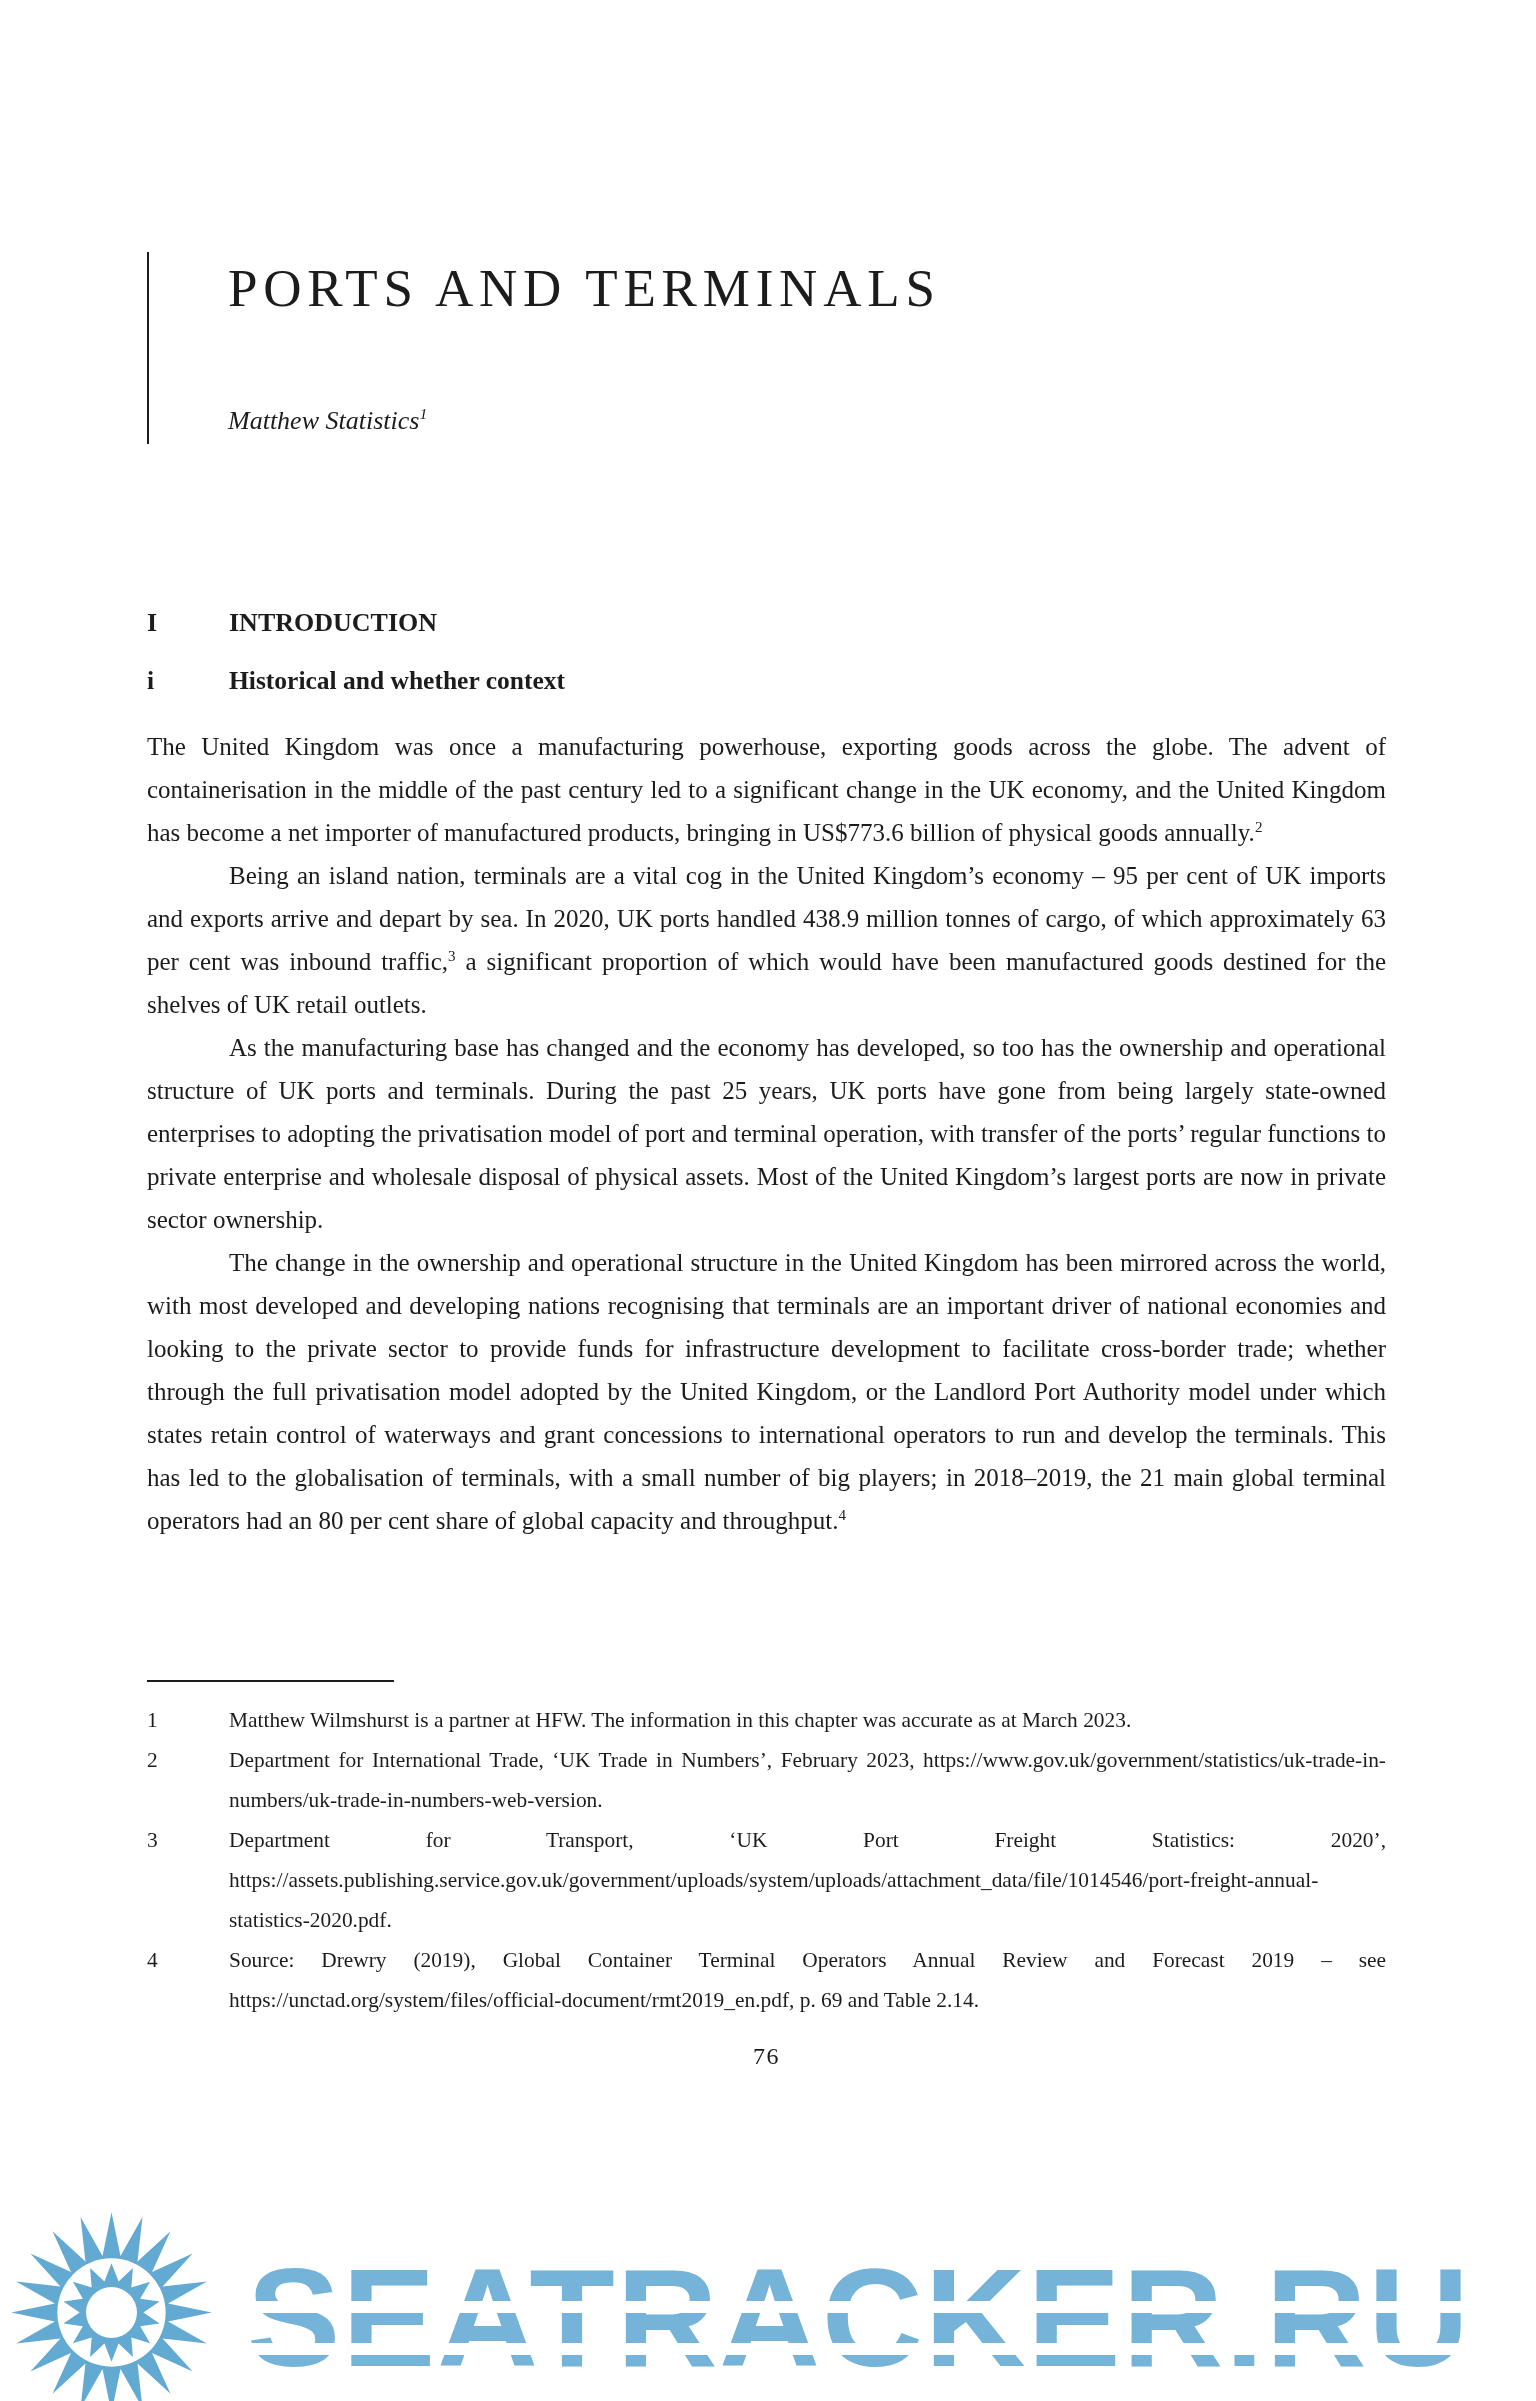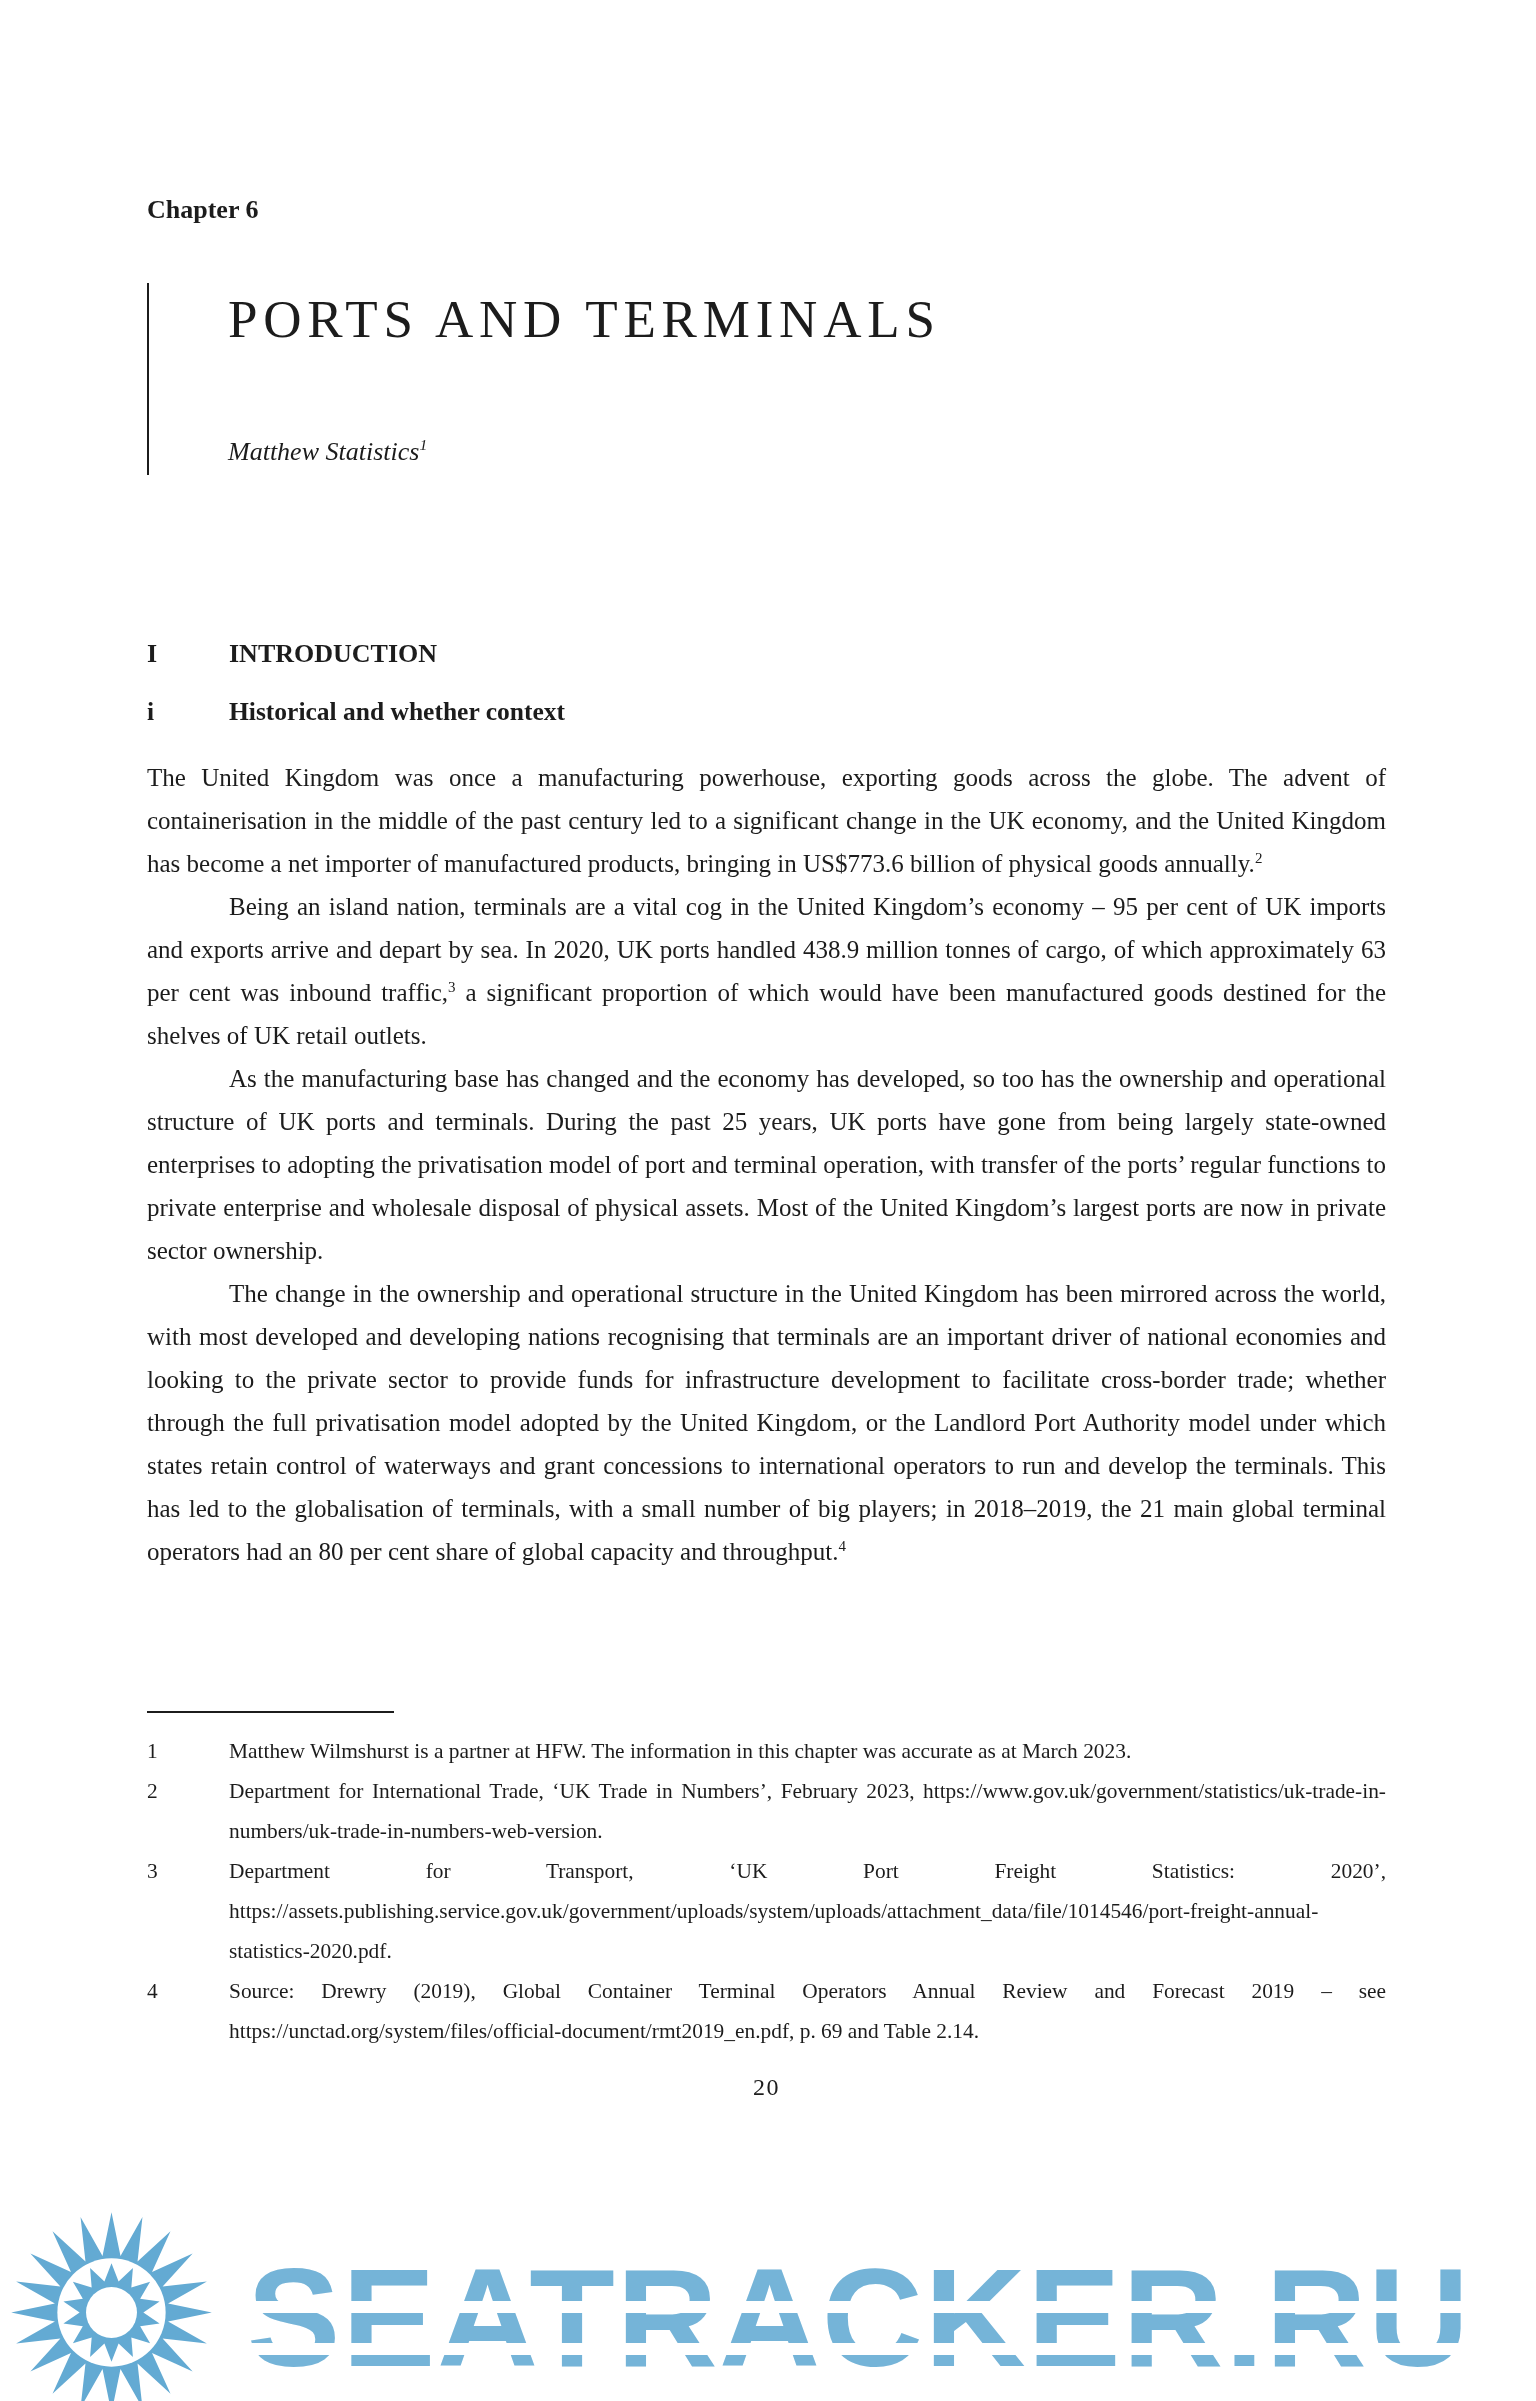--- a/index.html
+++ b/index.html
@@ -128,21 +128,20 @@
     height: 207px;
   }
 </style>
 </head>
 <body>
 
 <div class="page">
 
   <div class="content">
 
-    <div class="chapter-label">Chapter 6</div>
 
     <div class="title-block">
       <div class="chapter-title">PORTS AND TERMINALS</div>
       <div class="author"><span>Matthew Statistics</span><sup>1</sup></div>
     </div>
 
     <div class="section-heading">
       <span class="head-num">I</span>
       <span>INTRODUCTION</span>
     </div>
@@ -173,21 +172,21 @@
         <div class="footnote">
           <span class="fn-num">3</span>
           <span class="fn-text">Department for Transport, ‘UK Port Freight Statistics: 2020’, https://assets.publishing.service.gov.uk/government/uploads/system/uploads/attachment_data/file/1014546/port-freight-annual-statistics-2020.pdf.</span>
         </div>
         <div class="footnote">
           <span class="fn-num">4</span>
           <span class="fn-text">Source: Drewry (2019), Global Container Terminal Operators Annual Review and Forecast 2019 – see https://unctad.org/system/files/official-document/rmt2019_en.pdf, p. 69 and Table 2.14.</span>
         </div>
       </div>
 
-    <div class="page-number">20</div>
+    <div class="page-number">76</div>
 
   </div>
 
   <div class="watermark">SEATRACKER.RU</div>
 
   <svg class="sun-logo" viewBox="-130 -130 260 260" xmlns="http://www.w3.org/2000/svg">
     <g id="sun-shapes">
         <path d="M0.0,-126.0L11.3,-71.1L38.9,-119.8L32.7,-64.2L74.1,-101.9L50.9,-50.9L101.9,-74.1L64.2,-32.7L119.8,-38.9L71.1,-11.3L126.0,0.0L71.1,11.3L119.8,38.9L64.2,32.7L101.9,74.1L50.9,50.9L74.1,101.9L32.7,64.2L38.9,119.8L11.3,71.1L0.0,126.0L-11.3,71.1L-38.9,119.8L-32.7,64.2L-74.1,101.9L-50.9,50.9L-101.9,74.1L-64.2,32.7L-119.8,38.9L-71.1,11.3L-126.0,0.0L-71.1,-11.3L-119.8,-38.9L-64.2,-32.7L-101.9,-74.1L-50.9,-50.9L-74.1,-101.9L-32.7,-64.2L-38.9,-119.8L-11.3,-71.1Z" fill="#63aad3"></path>
         <circle r="68" fill="#ffffff"></circle>
         <path d="M0.0,-62.0L8.9,-39.0L26.9,-55.9L24.9,-31.3L48.5,-38.7L36.0,-17.4L60.4,-13.8L40.0,0.0L60.4,13.8L36.0,17.4L48.5,38.7L24.9,31.3L26.9,55.9L8.9,39.0L0.0,62.0L-8.9,39.0L-26.9,55.9L-24.9,31.3L-48.5,38.7L-36.0,17.4L-60.4,13.8L-40.0,0.0L-60.4,-13.8L-36.0,-17.4L-48.5,-38.7L-24.9,-31.3L-26.9,-55.9L-8.9,-39.0Z" fill="#63aad3"></path>

